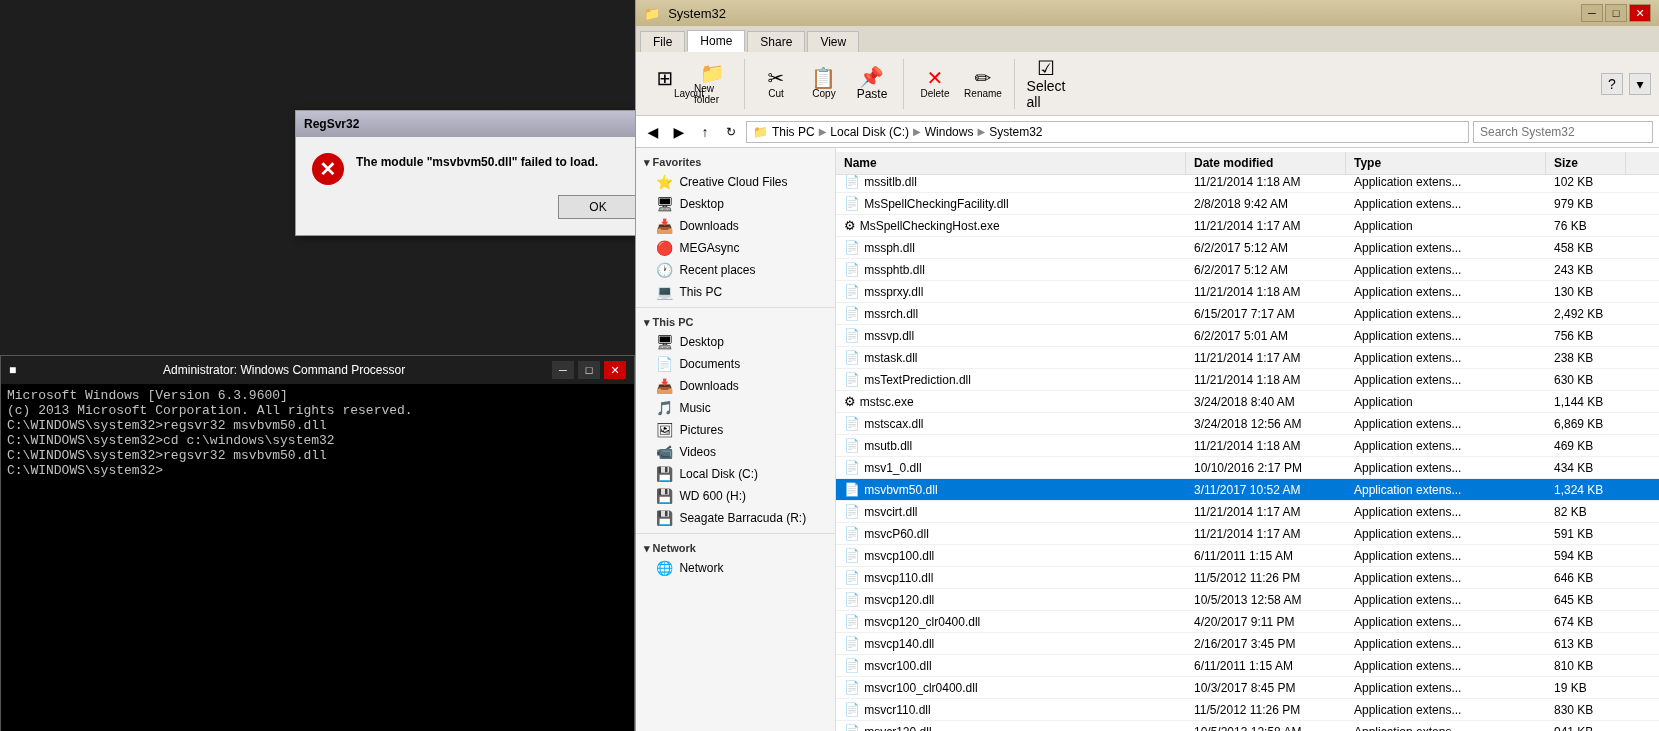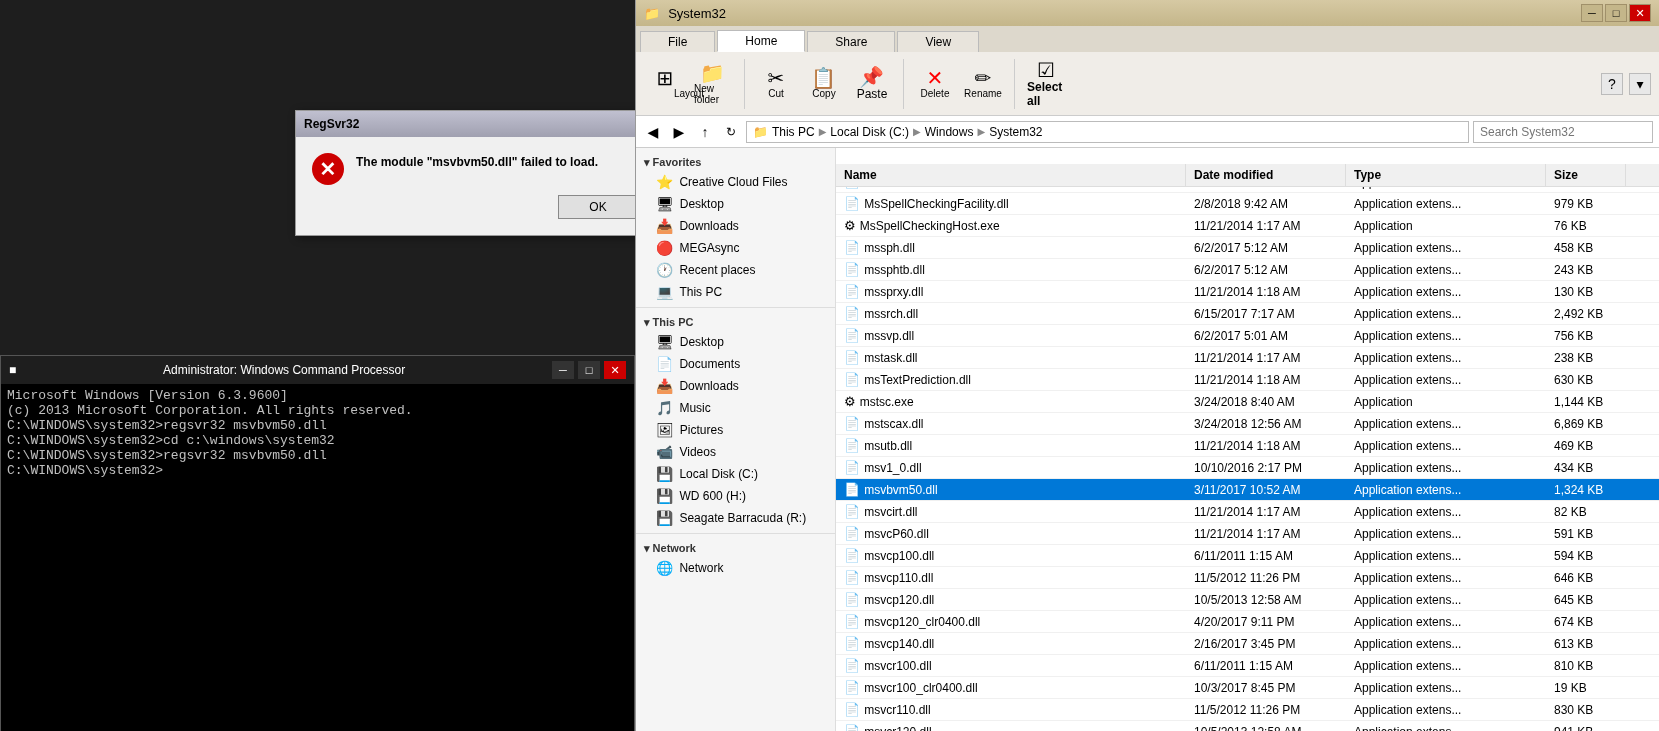--- a/index.html
+++ b/index.html
@@ -123,21 +123,21 @@
       border-bottom: 1px solid #ccc;
       display: flex; flex-direction: column;
     }
     .ribbon-tabs {
       height: 26px;
       display: flex; align-items: flex-end;
       background: #ddd8cc;
       padding-left: 4px;
     }
     .ribbon-tab {
-      padding: 3px 27px;
+      padding: 3px 12px;
       font-size: 12px;
       border: 1px solid #bbb;
       border-bottom: none;
       background: #e8e4dc;
       cursor: pointer;
       margin-right: 2px;
     }
     .ribbon-tab.active {
       background: #fff;
       border-bottom: 1px solid #fff;
@@ -235,21 +235,21 @@
     .explorer-filelist {
       flex: 1;
       overflow-y: auto;
       background: #fff;
     }
     .filelist-header {
       display: grid;
       grid-template-columns: 350px 160px 200px 80px;
       background: #f0f0f0;
       border-bottom: 1px solid #ddd;
-      position: sticky; top: 16px; z-index: 1;
+      position: sticky; top: 4px; z-index: 1;
     }
     .filelist-col-header {
       padding: 4px 8px;
       font-size: 12px;
       font-weight: bold;
       border-right: 1px solid #ddd;
       cursor: pointer;
       user-select: none;
     }
     .filelist-row {
@@ -365,21 +365,21 @@
         <span class="ribbon-icon" style="color:red;">✕</span>
           <span style="font-size:10px;">Delete</span>
       </div>
       <div class="ribbon-icon-btn">
         <span class="ribbon-icon">✏</span>
           <span style="font-size:10px;">Rename</span>
       </div>
       <div class="ribbon-separator"></div>
       <div class="ribbon-icon-btn">
         <span class="ribbon-icon">☑</span>
-          <span style="font-size:12px;font-weight:bold;">Select all</span>
+          <span style="font-size:14px;">Select all</span>
       </div>
       <div style="margin-left:auto;display:flex;align-items:center;gap:6px;">
         <button style="width:22px;height:22px;border:1px solid #bbb;background:#e8e8e8;cursor:pointer;font-size:14px;">?</button>
         <button style="width:22px;height:22px;border:1px solid #bbb;background:#e8e8e8;cursor:pointer;font-size:14px;">▾</button>
       </div>
     </div>
   </div>
 
   <div class="explorer-addressbar">
     <button class="addr-nav-btn">◀</button>

